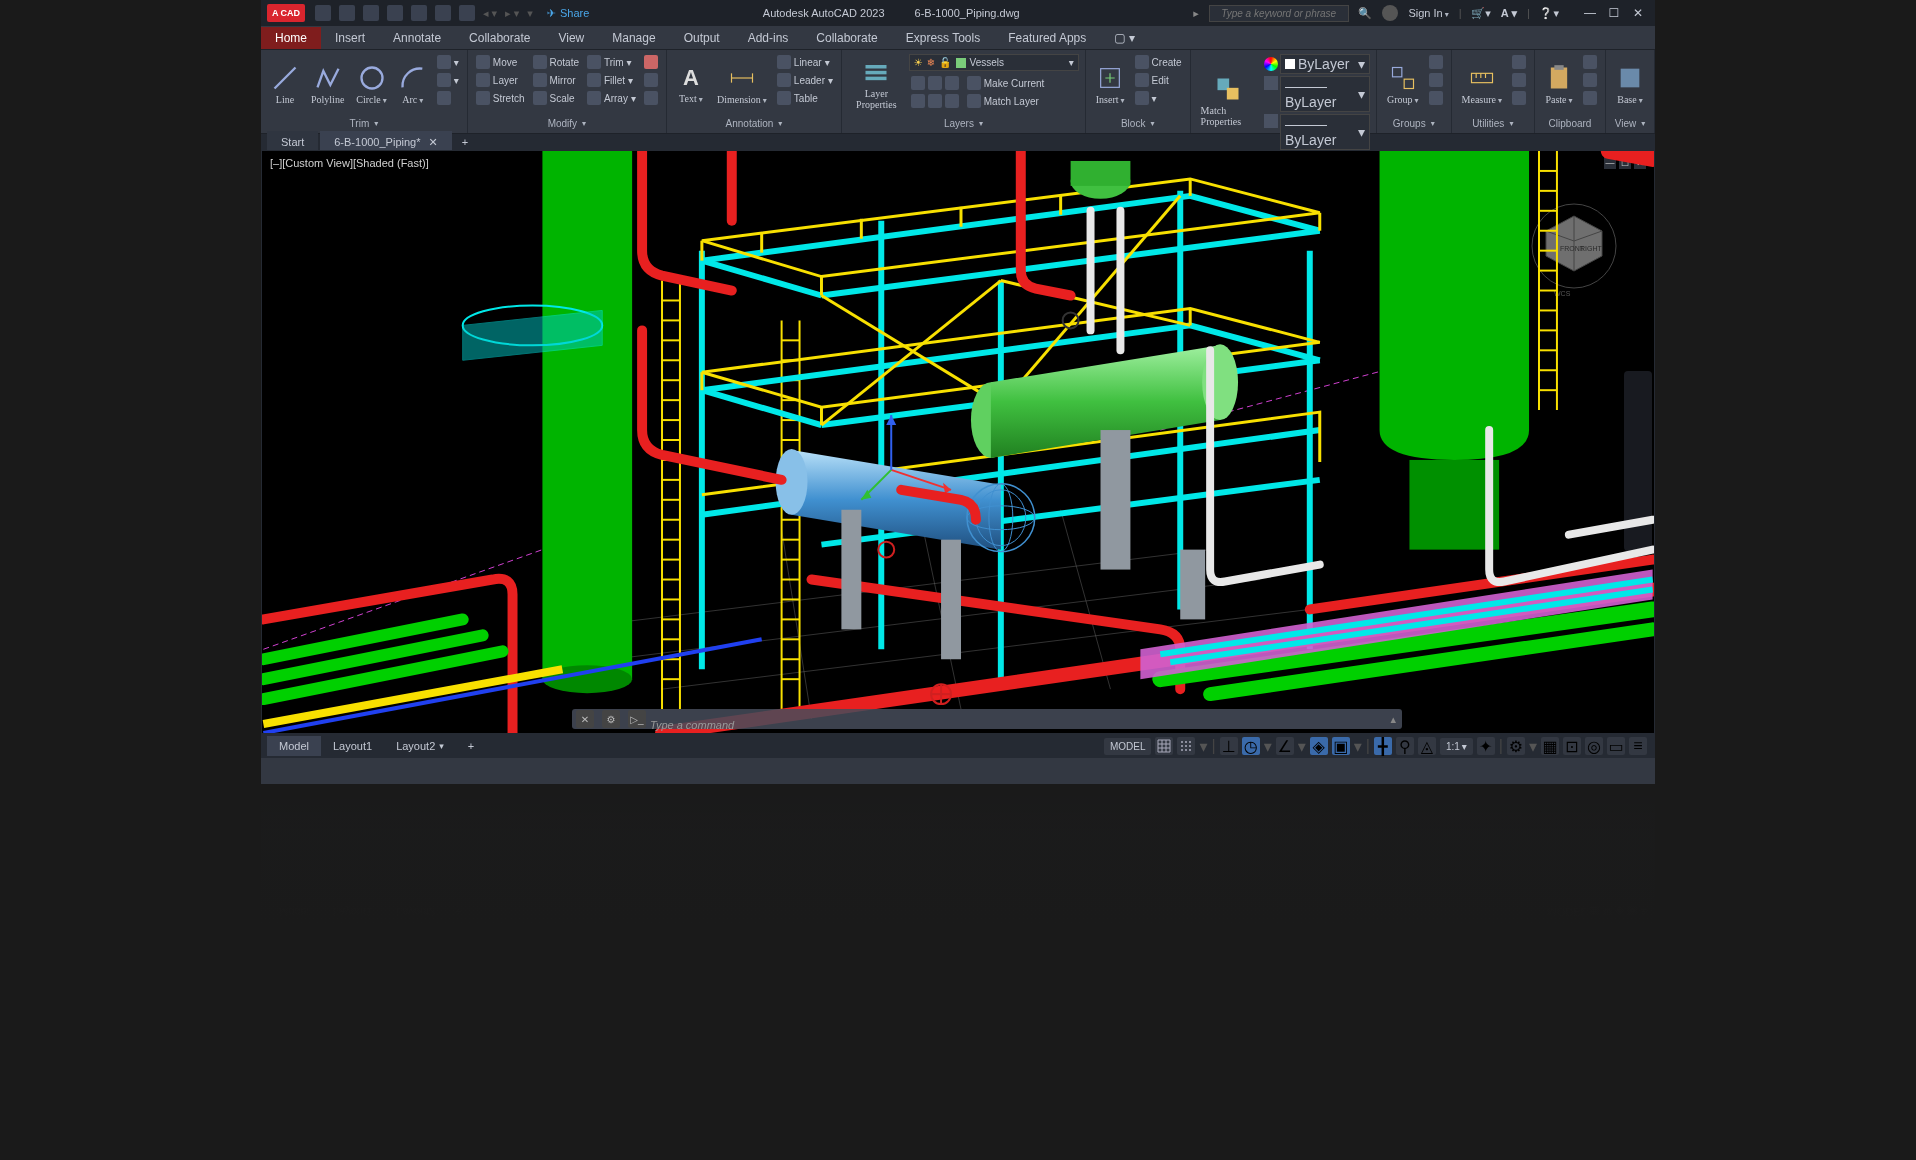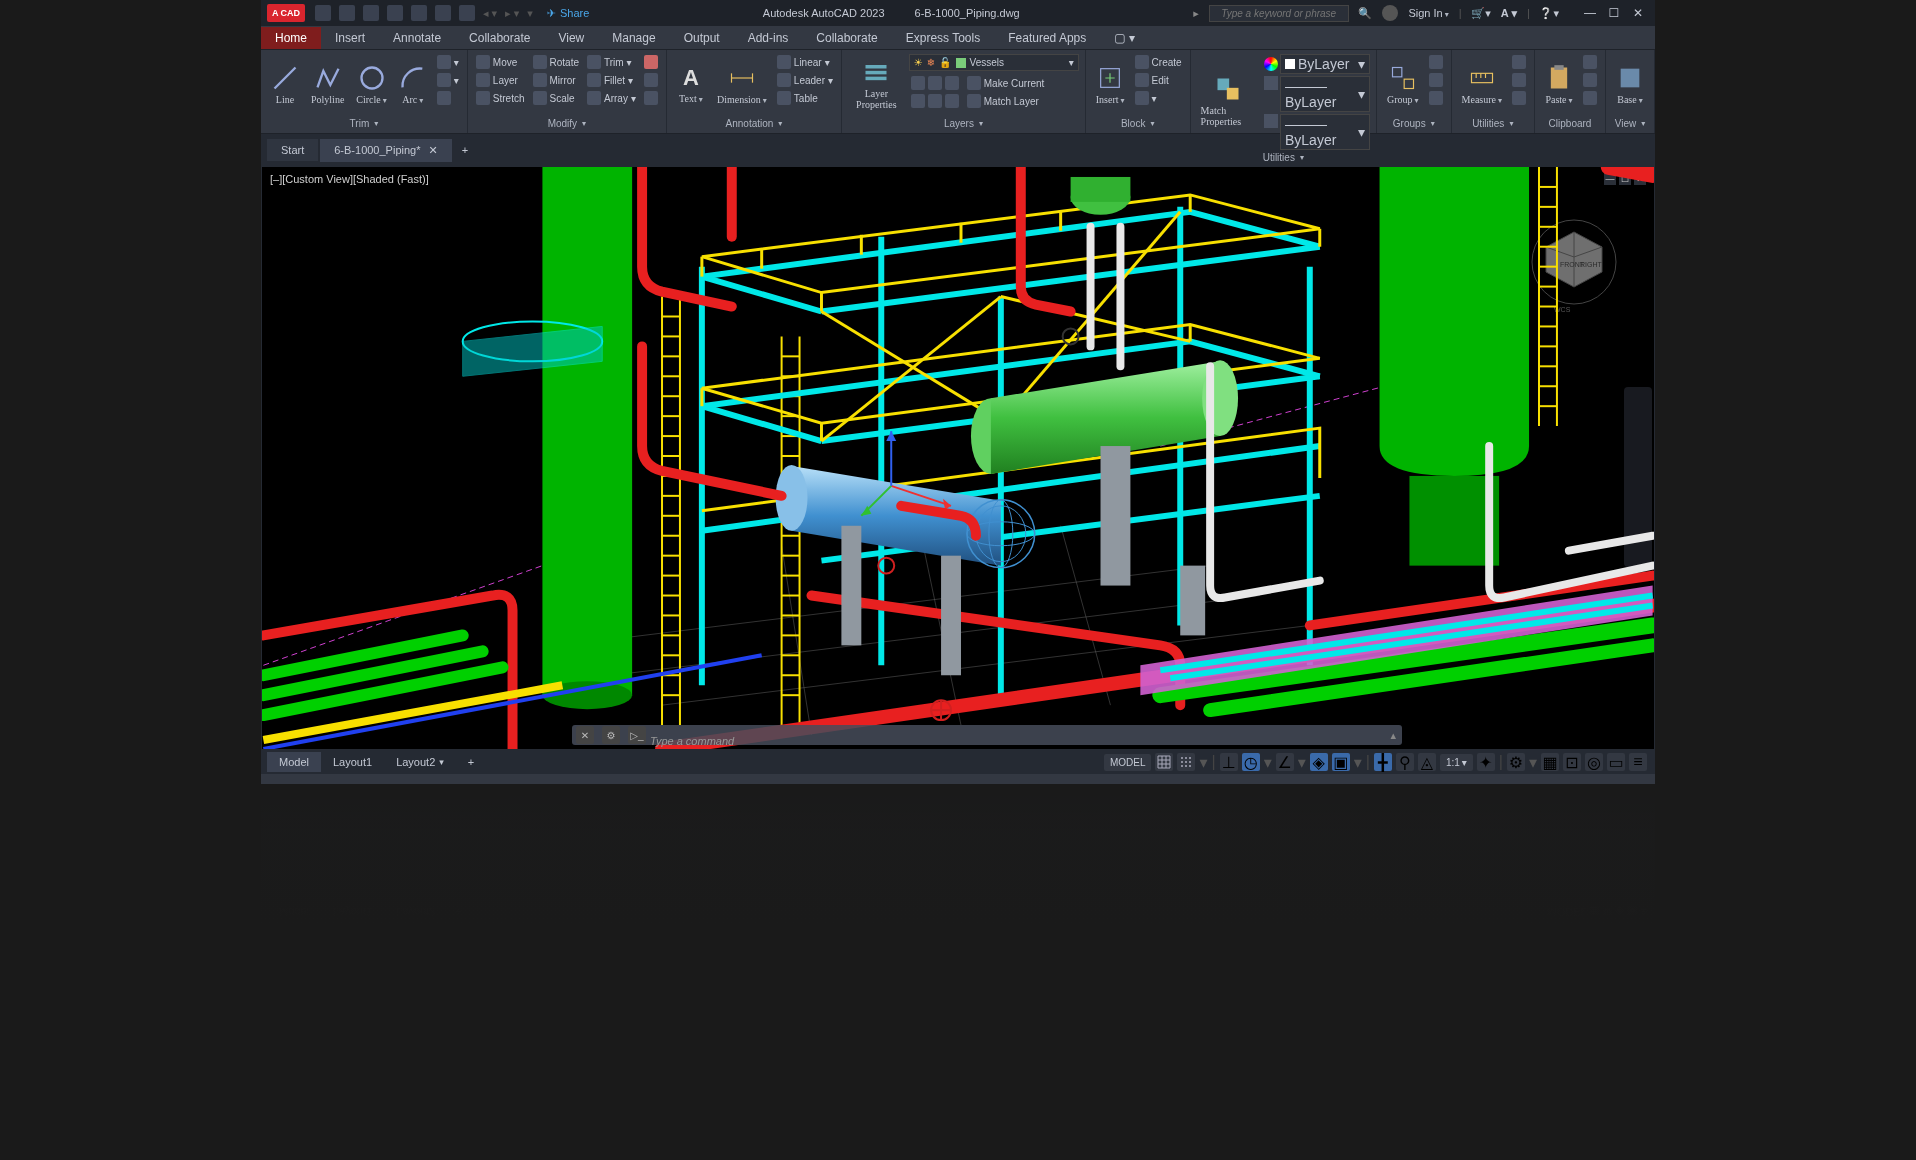--- a/index.html
+++ b/index.html
@@ -34,21 +34,21 @@
 .big-btn span { font-size: 10px; color: #c4c9d4; font-family: Liberation Serif, serif; }
 .small-row { display: flex; align-items: center; gap: 3px; font-size: 10px; color: #c4c9d4; cursor: pointer; white-space: nowrap; padding: 1px 2px; }
 .small-row .icon-box { width: 14px; height: 14px; background: #4a5263; border-radius: 2px; }
 .col { display: flex; flex-direction: column; gap: 2px; justify-content: flex-start; padding-top: 2px; }
 .layer-select { background: #2a2f38; border: 1px solid #444; color: #c4c9d4; font-size: 10px; padding: 2px 4px; width: 170px; display: flex; align-items: center; gap: 4px; }
 .layer-swatch { width: 10px; height: 10px; background: #7acc7a; }
 .prop-select { background: #2a2f38; border: 1px solid #444; color: #c4c9d4; font-size: 14px; padding: 1px 4px; width: 90px; display: flex; align-items: center; justify-content: space-between; }
 .carrot::after { content: "▾"; font-size: 8px; color: #aeb4c0; margin-left: 2px; }
 
 
-.file-tabs { height: 32px; background: #252a33; display: flex; align-items: center; padding-left: 6px; gap: 2px; }
+.file-tabs { height: 16px; background: #252a33; display: flex; align-items: center; padding-left: 6px; gap: 2px; }
 .file-tab { padding: 5px 14px; color: #c4c9d4; font-size: 11px; background: #2f3540; cursor: pointer; display: flex; align-items: center; gap: 8px; }
 .file-tab.active { background: #3a4150; }
 .file-tab .close { font-size: 11px; }
 
 
 .draw-area { height: 584px; background: #000; position: relative; overflow: hidden; border: 1px solid #252a33; }
 .view-label { position: absolute; top: 6px; left: 8px; color: #d0d0d0; font-size: 11px; }
 .viewport-ctrl { position: absolute; top: 6px; right: 8px; display: flex; gap: 3px; }
 .viewport-ctrl div { width: 12px; height: 12px; background: #2a2f38; color: #ccc; font-size: 9px; display: flex; align-items: center; justify-content: center; cursor: pointer; }
 .viewcube { position: absolute; top: 50px; right: 30px; width: 100px; height: 100px; opacity: 0.5; }

